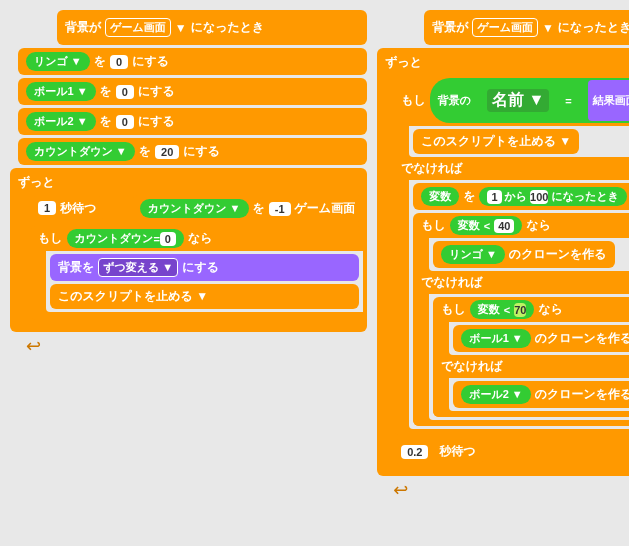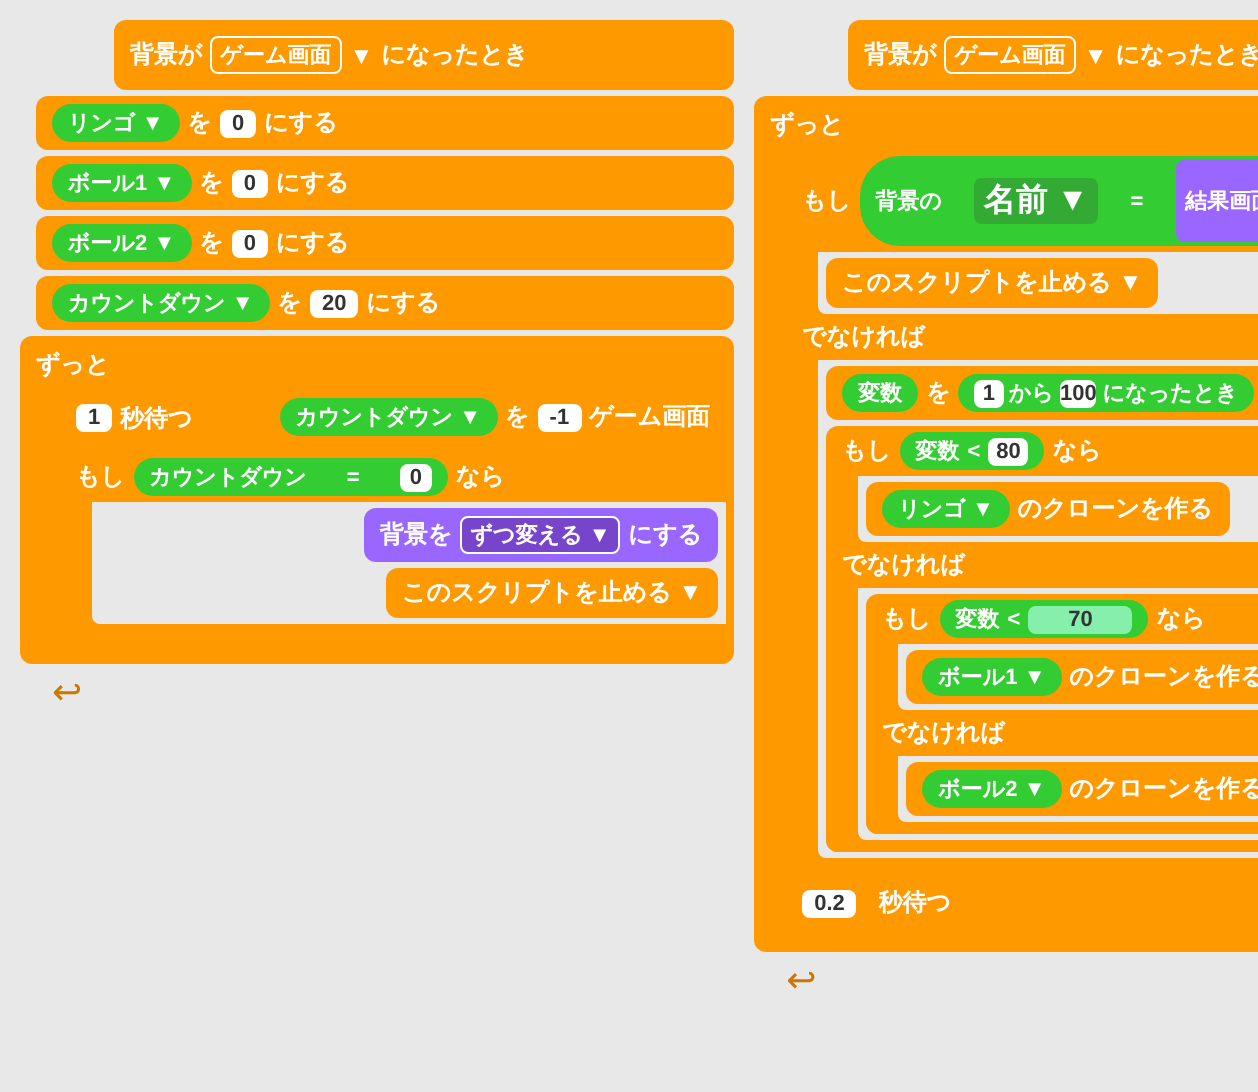--- a/index.html
+++ b/index.html
@@ -120,28 +120,28 @@
       <span class="value-box-green">カウントダウン ▼</span>
       <span>を</span>
       <span class="value-box">-1</span>
       <span>ゲーム画面</span>
     </div>
 
     
     <div style="background:#ff9900;border-radius:6px;margin:2px 4px 2px 20px;">
       <div style="display:flex;align-items:center;gap:4px;padding:3px 8px;color:white;font-weight:bold;font-size:12px;">
         <span>もし</span>
-        <span class="value-box-green" style="display:flex;align-items:center;gap:20px;">
+        <span class="value-box-green" style="display:flex;align-items:center;gap:0;">
           <span>カウントダウン</span>
           <span>=</span>
           <span class="value-box" style="background:white;color:#333;border-radius:4px;padding:1px 5px;">0</span>
         </span>
         <span>なら</span>
       </div>
-      <div style="background:#e8e8e8;margin-left:16px;padding:3px 4px;border-radius:0 0 0 4px;display:flex;flex-direction:column;gap:3px;align-items:flex-end;">
+      <div style="background:#e8e8e8;margin-left:16px;padding:3px 4px;border-radius:0 0 0 4px;display:flex;flex-direction:column;gap:3px;">
         <div class="block block-purple">
           <span>背景を</span>
           <span class="dropdown" style="background:#7744cc;border:1.5px solid white;border-radius:4px;padding:1px 4px;">ずつ変える ▼</span>
           <span>にする</span>
         </div>
         <div class="block block-orange">
           <span>このスクリプトを止める ▼</span>
         </div>
       </div>
       <div style="height:8px;background:#ff9900;border-radius:0 0 6px 6px;"></div>
@@ -198,41 +198,41 @@
           </span>
           <span>にする</span>
         </div>
 
         <div style="background:#ff9900;border-radius:6px;">
           <div style="display:flex;align-items:center;gap:4px;padding:3px 8px;color:white;font-weight:bold;font-size:12px;">
             <span>もし</span>
             <span class="value-box-green" style="display:flex;align-items:center;gap:4px;">
               <span>変数</span>
               <span>&lt;</span>
-              <span class="value-box" style="background:white;color:#333;border-radius:4px;padding:1px 4px;">80</span>
+              <span class="value-box" style="background:white;color:#333;border-radius:4px;padding:1px 4px;">40</span>
             </span>
             <span>なら</span>
           </div>
           <div style="background:#e8e8e8;margin-left:16px;padding:3px 4px;border-radius:0 0 0 4px;">
             <div class="block block-orange">
               <span class="value-box-green">リンゴ ▼</span>
               <span>のクローンを作る</span>
             </div>
           </div>
 
           <div style="padding:3px 8px;color:white;font-weight:bold;font-size:12px;">でなければ</div>
           <div style="background:#e8e8e8;margin-left:16px;padding:3px 4px;border-radius:0 0 0 4px;display:flex;flex-direction:column;gap:3px;">
 
             <div style="background:#ff9900;border-radius:6px;">
               <div style="display:flex;align-items:center;gap:4px;padding:3px 8px;color:white;font-weight:bold;font-size:12px;">
                 <span>もし</span>
                 <span class="value-box-green" style="display:flex;align-items:center;gap:4px;">
                   <span>変数</span>
                   <span>&lt;</span>
-                  <span class="value-box" style="background:#86efac;color:#333;border-radius:4px;padding:1px 20px;">70</span>
+                  <span class="value-box" style="background:#bef264;color:#333;border-radius:4px;padding:1px 0;">70</span>
                 </span>
                 <span>なら</span>
               </div>
               <div style="background:#e8e8e8;margin-left:16px;padding:3px 4px;border-radius:0 0 0 4px;">
                 <div class="block block-orange">
                   <span class="value-box-green">ボール1 ▼</span>
                   <span>のクローンを作る</span>
                 </div>
               </div>
 

